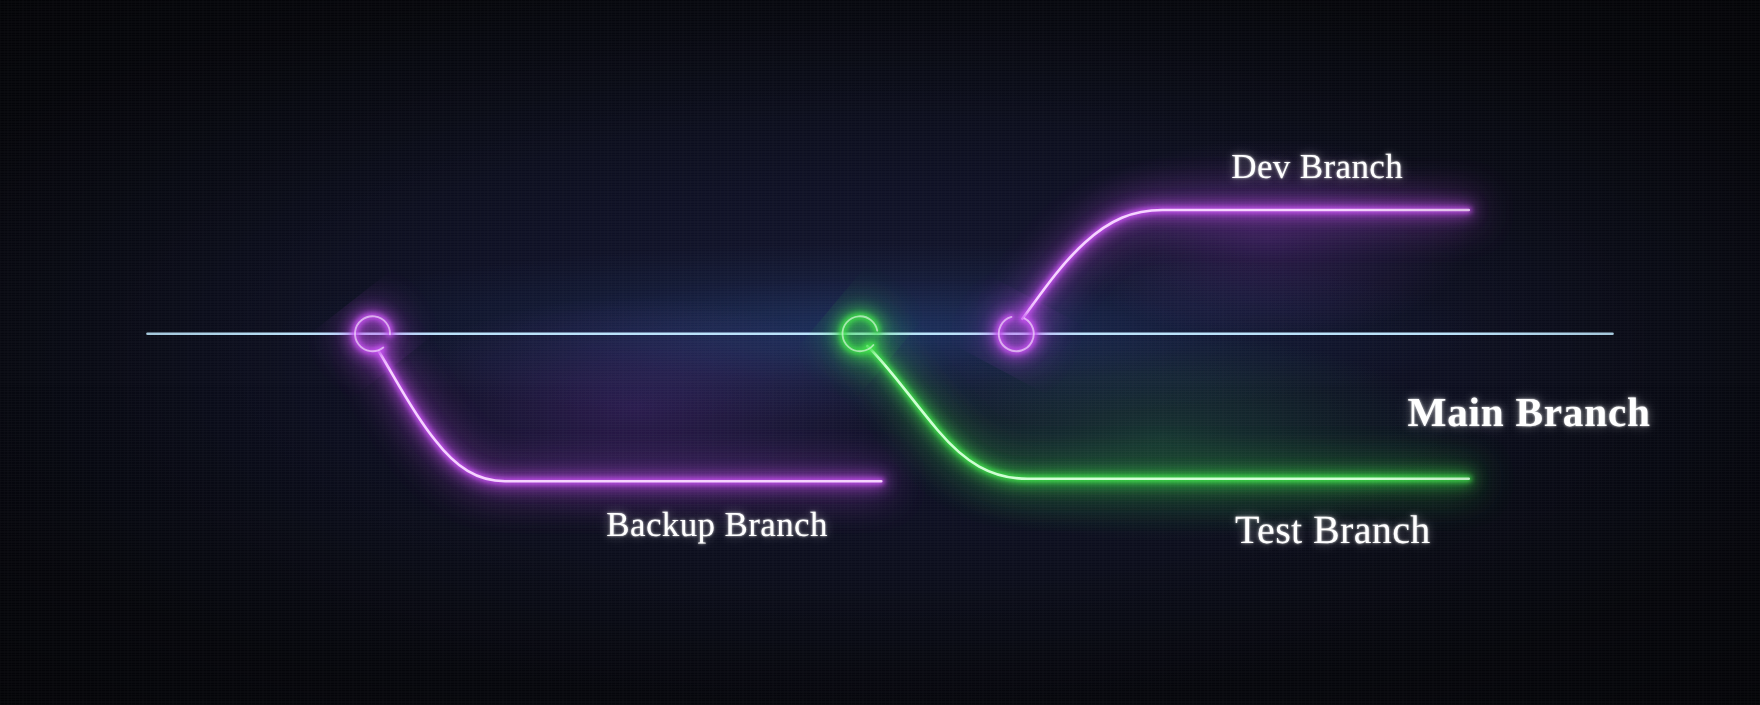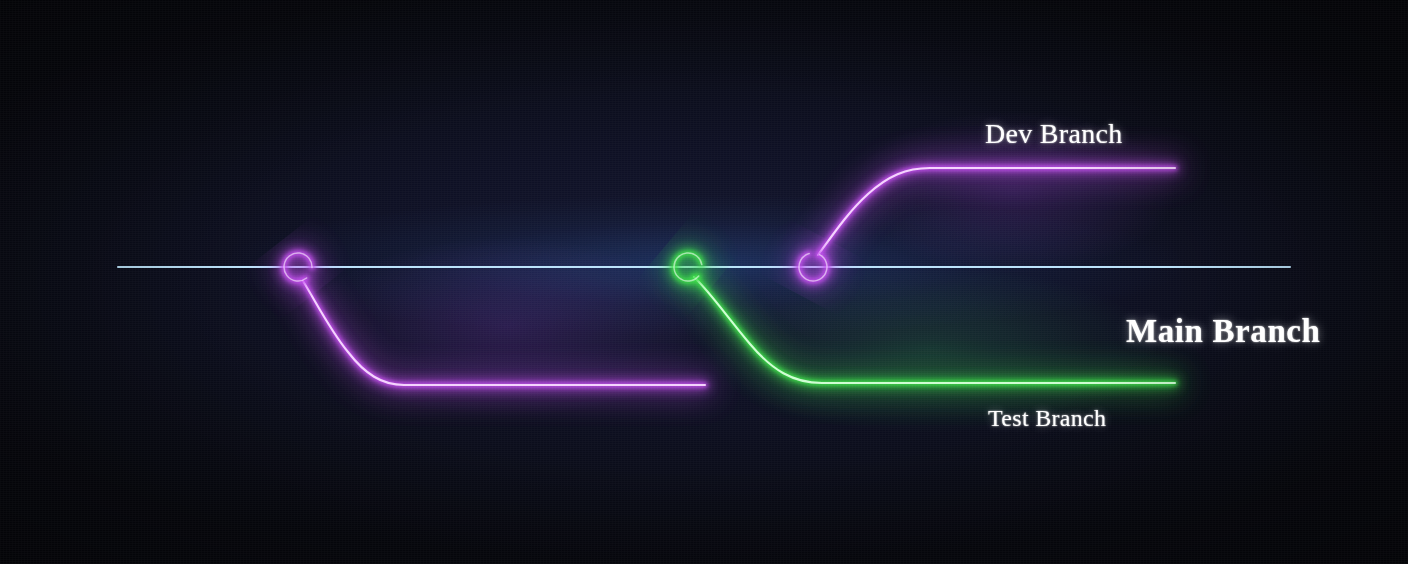--- a/index.html
+++ b/index.html
@@ -159,15 +159,16 @@
           <circle cx="813" cy="267" r="14" fill="none" stroke-dasharray="76.72467391767073 11.239920382843481" stroke-linecap="round" transform="rotate(-62 813 267)" stroke="#ffffff" stroke-width="1.5" opacity="0.55"></circle>
         </g>
       </g>
   </svg>
 
   <div class="bg-vignette"></div>
   <div class="bg-noise"></div>
 
   <div class="label lbl-dev" style="left: 985px; top: 118px; font-size: 28px; font-weight: 400; text-shadow: rgba(255, 255, 255, 0.85) 0px 0px 2px, rgba(255, 255, 255, 0.35) 0px 0px 8px, rgba(255, 255, 255, 0.16) 0px 0px 18px;">Dev Branch</div>
   <div class="label lbl-main" style="left: 1126px; top: 277px; font-size: 33px; font-weight: 700; text-shadow: rgba(255, 255, 255, 0.85) 0px 0px 2px, rgba(255, 255, 255, 0.35) 0px 0px 8px, rgba(255, 255, 255, 0.16) 0px 0px 18px;">Main Branch</div>
-  <div class="label lbl-test" style="left: 988px; top: 405px; font-size: 24px; font-weight: 400; text-shadow: rgba(255, 255, 255, 0.85) 0px 0px 2px, rgba(255, 255, 255, 0.35) 0px 0px 8px, rgba(255, 255, 255, 0.16) 0px 0px 18px;">Test Branch</div>
+  <div class="label lbl-backup" style="left: 485px; top: 405px; font-size: 28px; font-weight: 400; text-shadow: rgba(255, 255, 255, 0.85) 0px 0px 2px, rgba(255, 255, 255, 0.35) 0px 0px 8px, rgba(255, 255, 255, 0.16) 0px 0px 18px;">Backup Branch</div>
+  <div class="label lbl-test" style="left: 988px; top: 405px; font-size: 32px; font-weight: 400; text-shadow: rgba(255, 255, 255, 0.85) 0px 0px 2px, rgba(255, 255, 255, 0.35) 0px 0px 8px, rgba(255, 255, 255, 0.16) 0px 0px 18px;">Test Branch</div>
 
 </div>
 
 </body></html>

